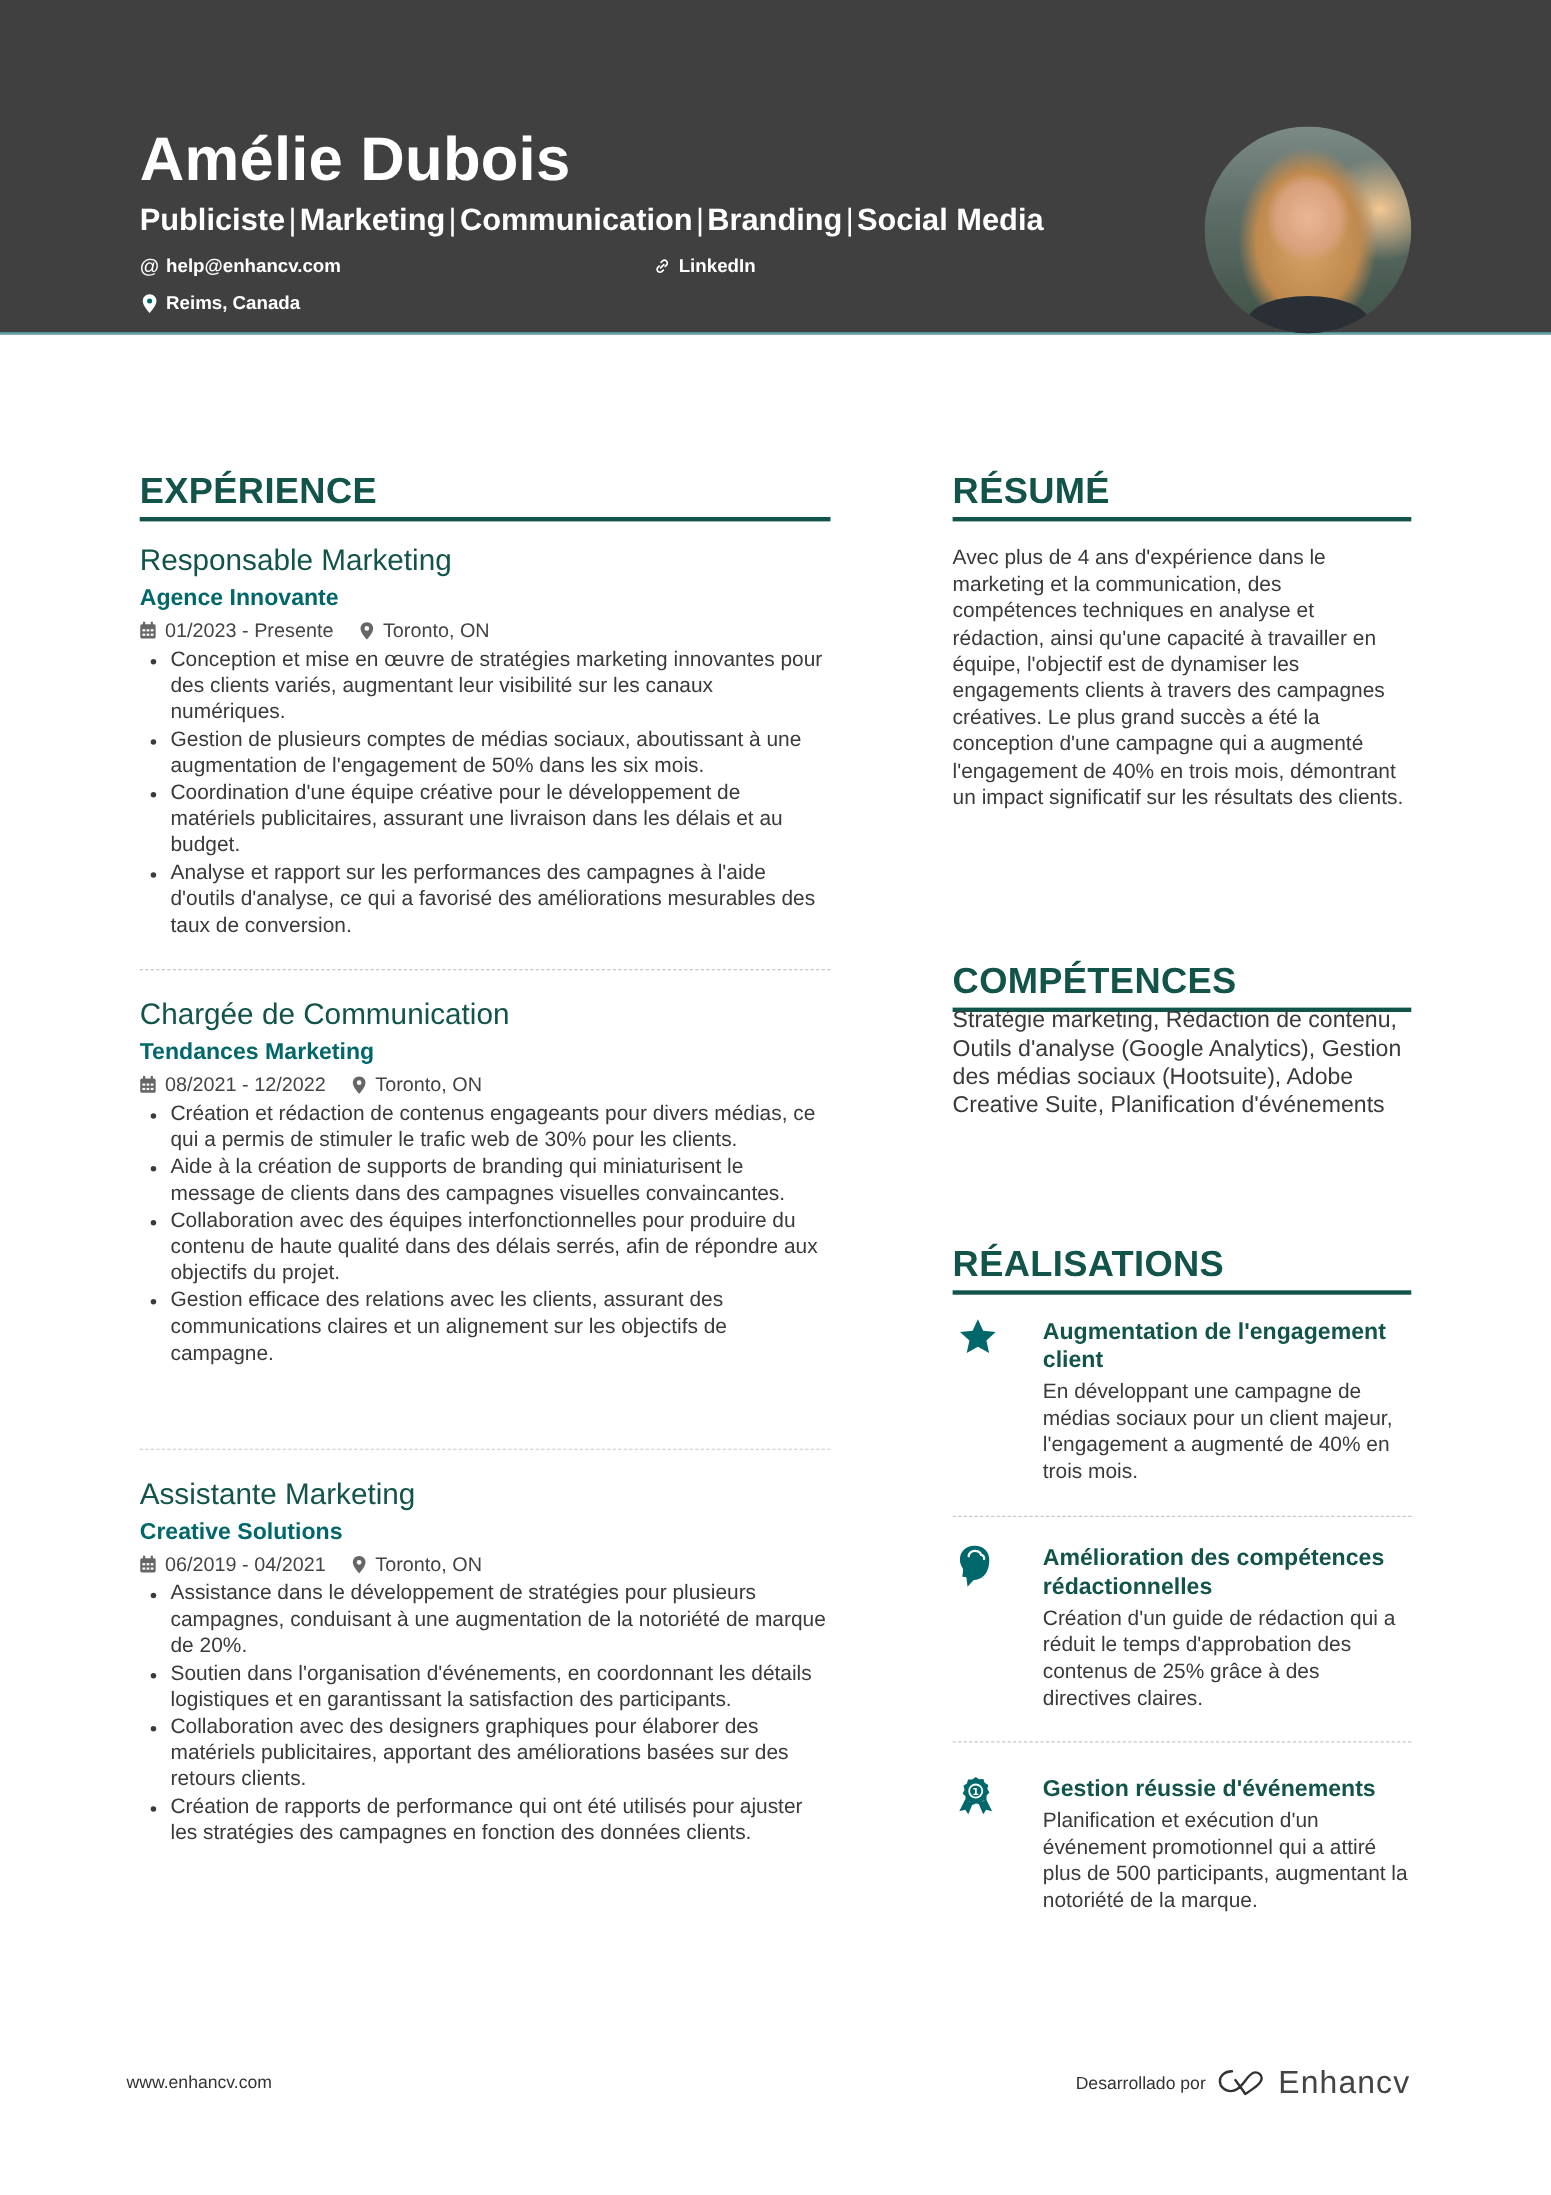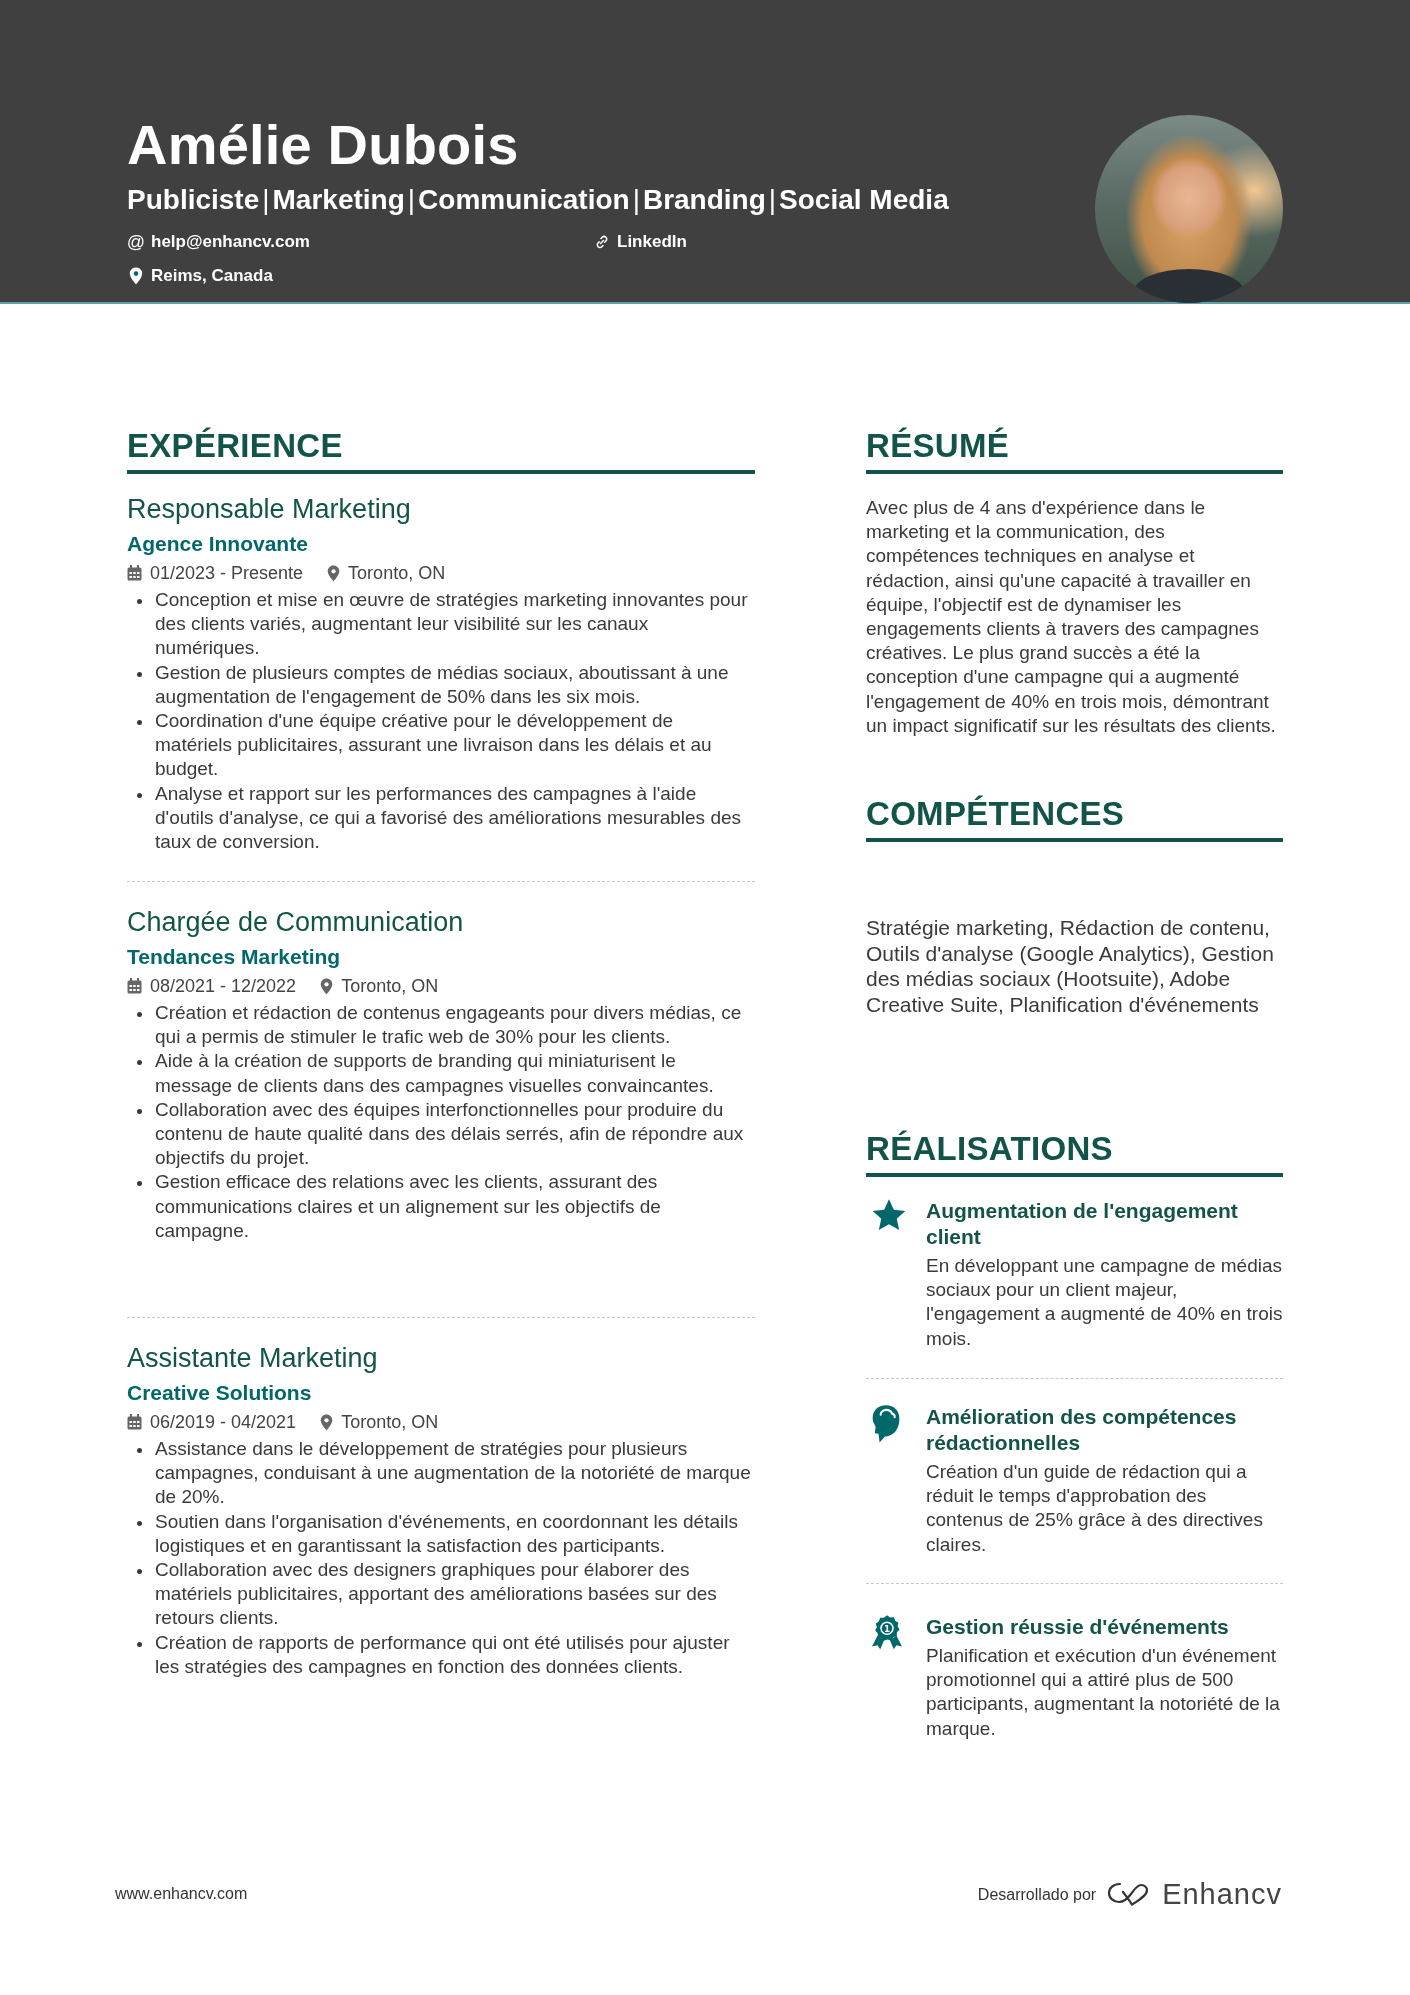--- a/index.html
+++ b/index.html
@@ -37,21 +37,21 @@
   .bullets li { position: relative; padding-left: 28px; font-size: 19px; line-height: 24.2px; color: #3a3a3a; }
   .bullets li::before { content: ""; position: absolute; left: 10px; top: 11px; width: 5px; height: 5px; border-radius: 50%; background: #3a3a3a; }
 
   .dash { position: absolute; left: 0; width: 100%; height: 0; border-top: 1.5px dashed #c8c8c8; }
 
   .para { position: absolute; left: 0; width: 100%; font-size: 19px; line-height: 24.2px; color: #3a3a3a; }
   .skills { font-size: 21px; line-height: 25.5px; }
 
   .ach { position: absolute; left: 0; width: 100%; }
   .ach .aicon { position: absolute; left: 4px; top: 0; width: 38px; height: 38px; }
-  .ach .abody { margin-left: 60px; }
+  .ach .abody { margin-left: 82px; }
   .ach .atitle { font-size: 21px; font-weight: bold; color: #13544a; line-height: 26px; }
   .ach .adesc { font-size: 19px; line-height: 24.2px; color: #3a3a3a; margin-top: 4px; }
 
   .footer-left { position: absolute; left: 115px; top: 1885px; font-size: 16px; color: #333; }
   .footer-right { position: absolute; right: 128px; top: 1878px; display: flex; align-items: center; gap: 10px; font-size: 16px; color: #333; }
   .footer-right .brand { font-size: 29px; color: #444; letter-spacing: 1px; }
 </style>
 </head>
 <body>
 
@@ -205,21 +205,21 @@
   </div>
 </div>
 
 <div class="col-right">
   <div class="sec-head" style="top:426px;">
     <div class="sec-title">RÉSUMÉ</div>
     <div class="sec-rule"></div>
   </div>
   <div class="para" style="top:496px;">Avec plus de 4 ans d'expérience dans le marketing et la communication, des compétences techniques en analyse et rédaction, ainsi qu'une capacité à travailler en équipe, l'objectif est de dynamiser les engagements clients à travers des campagnes créatives. Le plus grand succès a été la conception d'une campagne qui a augmenté l'engagement de 40% en trois mois, démontrant un impact significatif sur les résultats des clients.</div>
 
-  <div class="sec-head" style="top:794px;">
+  <div class="sec-head" style="top:872px;">
     <div class="sec-title">COMPÉTENCES</div>
     <div class="sec-rule"></div>
   </div>
   <div class="para skills" style="top:915px;">Stratégie marketing, Rédaction de contenu, Outils d'analyse (Google Analytics), Gestion des médias sociaux (Hootsuite), Adobe Creative Suite, Planification d'événements</div>
 
   <div class="sec-head" style="top:1129px;">
     <div class="sec-title">RÉALISATIONS</div>
     <div class="sec-rule"></div>
   </div>
 

